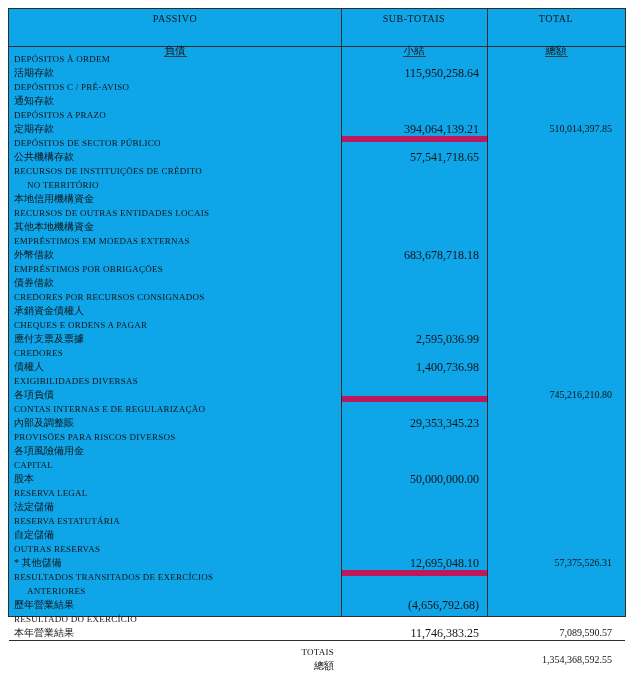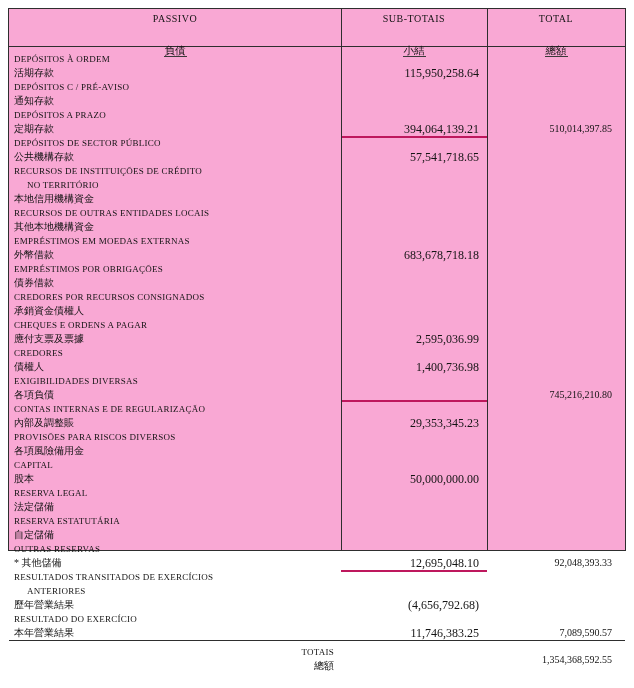--- a/index.html
+++ b/index.html
@@ -6,43 +6,43 @@
   html, body { width: 634px; height: 688px; background: #ffffff; }
   body {
     font-family: "Liberation Serif", "DejaVu Serif", serif;
     color: #141414;
     position: relative;
     -webkit-font-smoothing: antialiased;
   }
   .sheet {
     position: absolute;
     left: 8px; top: 8px;
-    width: 618px; height: 543px;
+    width: 618px; height: 609px;
     border: 1px solid #2e2e2e;
-    background: #f9a8d4;
+    background: #0ea5e9;
   }
   .vline { position: absolute; top: 0; bottom: 0; width: 1px; background: #2e2e2e; z-index: 2; }
   .v1 { left: 332px; }
   .v2 { left: 478px; }
 
   .hdr { display: grid; grid-template-columns: 332px 146px 1fr; height: 38px; border-bottom: 1px solid #2e2e2e; }
   .hcell { text-align: center; padding-top: 4px; }
   .h-pt { font-size: 10px; letter-spacing: 0.5px; }
   .h-cn { font-size: 10.5px; margin-top: 20px; }
   .h-cn .u { border-bottom: 1px solid #3a3a3a; padding: 0 1px; }
 
   .tbody { height: 593px; padding-top: 5px; overflow: hidden; }
   .row { display: grid; grid-template-columns: 332px 146px 1fr; height: 14px; line-height: 14px; }
   .c-left { padding-left: 5px; white-space: nowrap; overflow: hidden; }
   .c-left.indent { padding-left: 18px; }
   .pt { font-size: 9px; letter-spacing: 0.25px; }
   .cn { font-size: 10px; }
   .c-mid { text-align: right; padding-right: 8px; font-size: 12px; white-space: nowrap; }
   .c-tot { text-align: right; padding-right: 13px; font-size: 10px; white-space: nowrap; margin-left: 32px; }
-  .row.rule .c-mid { border-bottom: 2px solid #be185d; }
+  .row.rule .c-mid { border-bottom: 6px solid #be185d; }
 
   .ftr { display: grid; grid-template-columns: 332px 146px 1fr; height: 38px; border-top: 1px solid #2e2e2e; }
   .f-left { text-align: right; padding: 4px 7px 0 0; }
   .f-left .pt, .f-left .cn { display: block; line-height: 14px; }
   .f-mid { }
   .f-tot { display: flex; align-items: center; justify-content: flex-end; padding-right: 13px; font-size: 10px; }
 </style>
 </head>
 <body>
 
@@ -242,21 +242,21 @@
         <div class="c-tot"></div>
       </div>
       <div class="row">
         <div class="c-left pt">OUTRAS RESERVAS</div>
         <div class="c-mid"></div>
         <div class="c-tot"></div>
       </div>
       <div class="row rule">
         <div class="c-left cn">* 其他儲備</div>
         <div class="c-mid">12,695,048.10</div>
-        <div class="c-tot">92,048,393.33</div>
+        <div class="c-tot">57,375,526.31</div>
       </div>
       <div class="row">
         <div class="c-left pt">RESULTADOS TRANSITADOS DE EXERCÍCIOS</div>
         <div class="c-mid"></div>
         <div class="c-tot"></div>
       </div>
       <div class="row">
         <div class="c-left pt indent">ANTERIORES</div>
         <div class="c-mid"></div>
         <div class="c-tot"></div>

